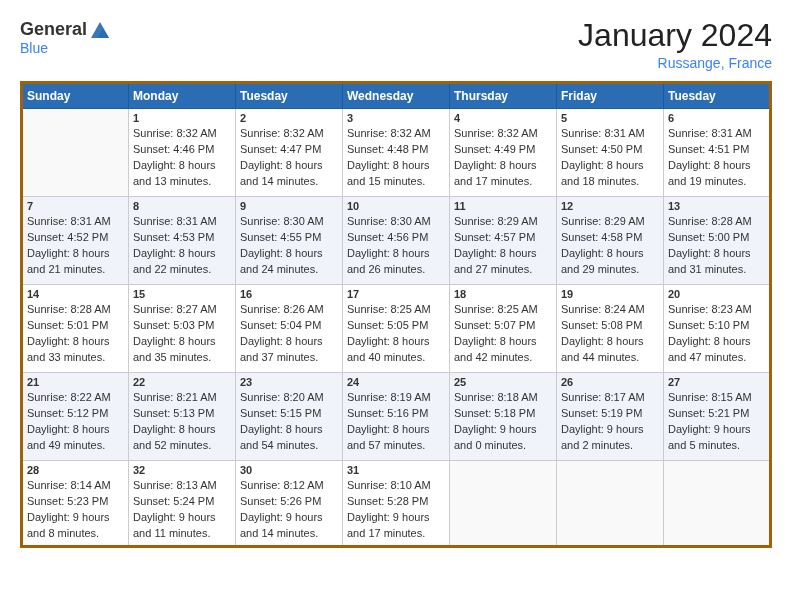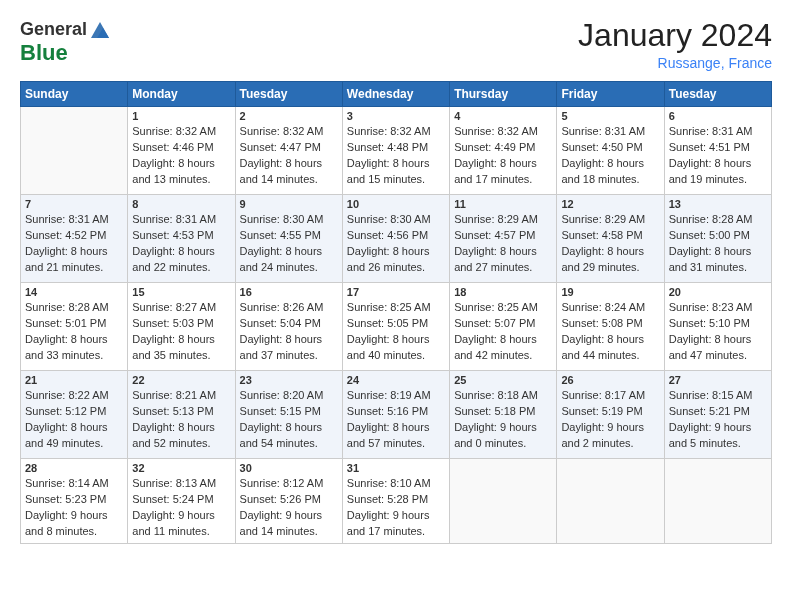--- a/index.html
+++ b/index.html
@@ -32,23 +32,23 @@
       display: flex;
       align-items: center;
       gap: 0;
     }
     .logo-general {
       font-size: 18px;
       font-weight: bold;
       color: #333;
     }
     .logo-blue {
-      font-size: 22px;
-      font-weight: bold;
-      color: #15803d;
+      font-size: 14px;
+      font-weight: normal;
+      color: #3b82f6;
     }
     .logo-icon {
       width: 22px;
       height: 22px;
       margin-left: 2px;
     }
     .title-area {
       text-align: right;
     }
     .month-title {
@@ -57,21 +57,21 @@
       color: #222;
       line-height: 1.1;
     }
     .location {
       font-size: 14px;
       color: #3b82f6;
       margin-top: 2px;
     }
     .calendar {
       flex: 1;
-      border: 1px solid #a16207;
+      border: 3px solid #a16207;
       border-collapse: collapse;
       width: 100%;
       table-layout: fixed;
     }
     .calendar th {
       background-color: #2a6db5;
       color: #fff;
       font-size: 12px;
       font-weight: bold;
       padding: 5px 4px;

